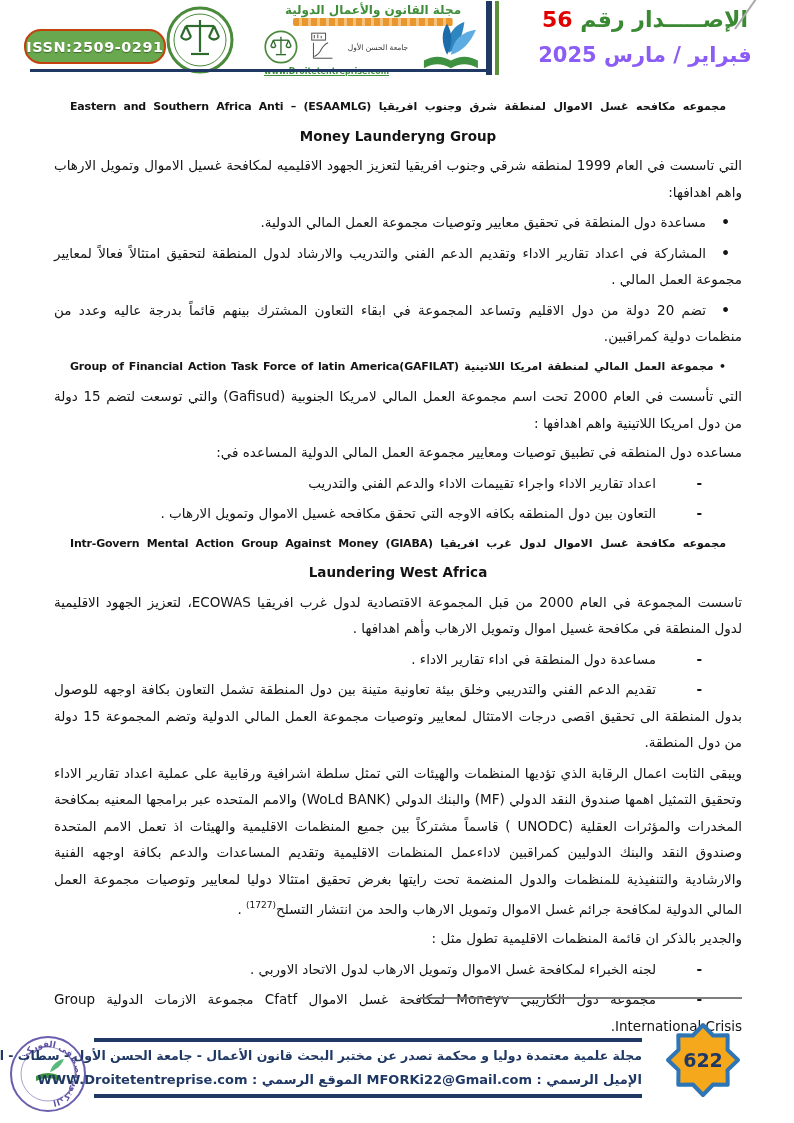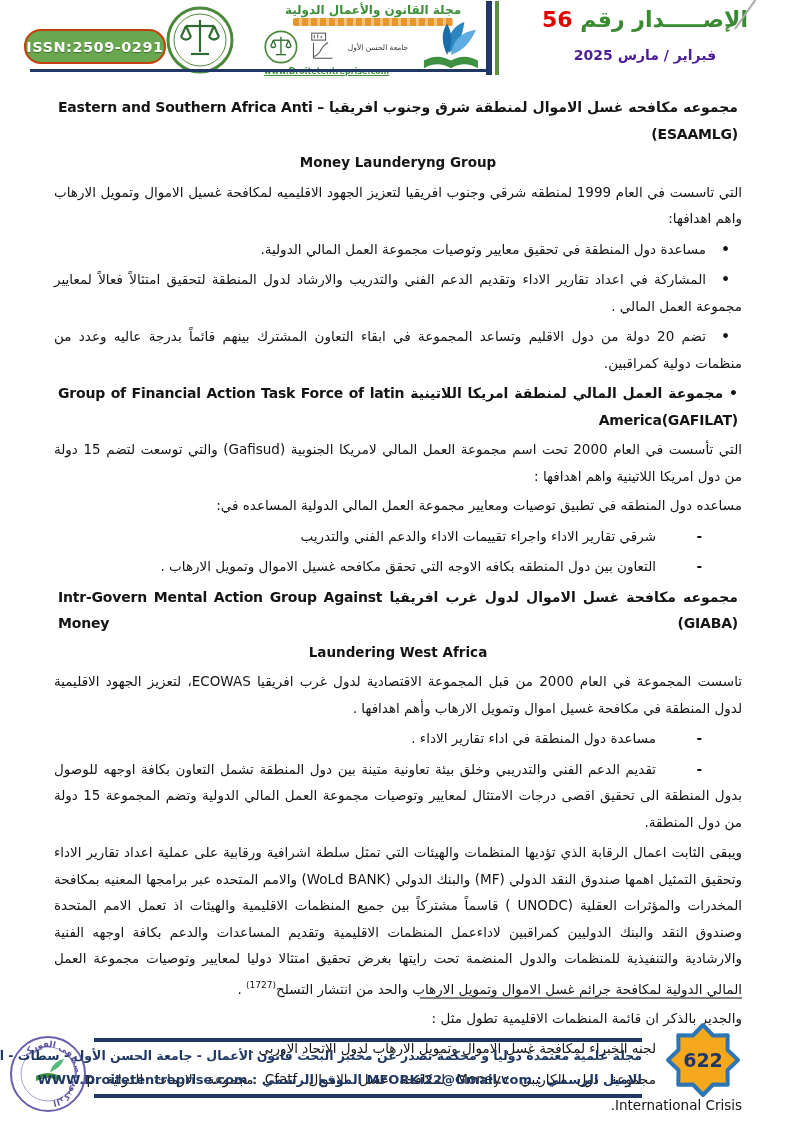--- a/index.html
+++ b/index.html
@@ -24,30 +24,30 @@
   .midlogo .jband{display:block;margin:1px auto 0 auto;width:160px;height:8px;border-radius:2px;
     background:repeating-linear-gradient(90deg,#e8962e 0 6px,#f7c27c 6px 9px);}
   .midlogo .row{display:flex;align-items:center;gap:12px;margin-top:2px;height:38px;}
   .univ-txt{direction:rtl;font-size:7.5px;color:#333;line-height:9px;white-space:nowrap;}
   .midlogo .jurl{display:block;color:#3f8f3a;font-size:8px;font-weight:bold;text-decoration:underline;line-height:9px;margin-top:1px;}
   .vbar-navy{position:absolute;left:486px;top:1px;width:6px;height:74px;background:#1f3864;}
   .vbar-green{position:absolute;left:495px;top:1px;width:4px;height:74px;background:#5b8f3c;}
   .hdr-right{position:absolute;left:504px;top:4px;width:282px;direction:rtl;text-align:center;}
   .issue-line{font-size:22px;font-weight:bold;color:#3a8a34;line-height:32px;white-space:nowrap;}
   .issue-line .num{color:#e00000;}
-  .date-line{font-size:14px;font-weight:bold;color:#4c1d95;line-height:32px;margin-top:3px;white-space:nowrap;}
+  .date-line{font-size:21px;font-weight:bold;color:#8b5cf6;line-height:32px;margin-top:3px;white-space:nowrap;}
   .pen-line{position:absolute;left:735px;top:28px;width:72px;height:2px;background:#aaa;
     transform:rotate(-55deg);transform-origin:left center;}
   
   .bodytxt{
     position:absolute;top:92px;left:54px;right:52px;
     direction:rtl;text-align:justify;font-size:13.5px;line-height:26.5px;color:#141414;
   }
-  .h2{font-weight:bold;font-size:14px;letter-spacing:-0.2px;
-      text-align:justify;text-align-last:justify;-moz-text-align-last:justify;margin:2px 4px;}
+  .h2{font-weight:bold;font-size:11px;letter-spacing:-0.2px;
+      text-align:justify;text-align-last:justify;-moz-text-align-last:justify;margin:2px 16px;}
   .h2c{font-weight:bold;text-align:center;margin:2px 0;}
   .para{margin:3px 0;}
   .bullet{margin:4px 0;text-indent:12px;}
   .bullet .mk{display:inline-block;width:24px;text-indent:0;direction:rtl;text-align:right;font-weight:bold;}
   .dash{margin:4px 0;text-indent:40px;}
   .dash .mk{display:inline-block;width:46px;text-indent:0;direction:rtl;text-align:right;font-weight:bold;}
   .h2 .mk{font-weight:bold;}
   sup.ref{font-size:9px;}
   
   .footnote{position:absolute;top:997px;right:52px;width:420px;direction:rtl;text-align:right;}
@@ -149,21 +149,21 @@
   <div class="bodytxt" id="bodytxt">
       <div class="h2"><span>مجموعه مكافحه غسل الاموال لمنطقة شرق وجنوب افريقيا</span> <span dir="ltr">Eastern and Southern Africa Anti – (ESAAMLG)</span></div>
       <div class="h2c">Money Launderyng Group</div>
       <div class="para">التي تاسست في العام 1999 لمنطقه شرقي وجنوب افريقيا لتعزيز الجهود الاقليميه لمكافحة غسيل الاموال وتمويل الارهاب واهم اهدافها:</div>
       <div class="bullet"><span class="mk">•</span><span>مساعدة دول المنطقة في تحقيق معايير وتوصيات مجموعة العمل المالي الدولية.</span></div>
       <div class="bullet"><span class="mk">•</span><span>المشاركة في اعداد تقارير الاداء وتقديم الدعم الفني والتدريب والارشاد لدول المنطقة لتحقيق امتثالاً فعالاً لمعايير مجموعة العمل المالي .</span></div>
       <div class="bullet"><span class="mk">•</span><span>تضم 20 دولة من دول الاقليم وتساعد المجموعة في ابقاء التعاون المشترك بينهم قائماً بدرجة عاليه وعدد من منظمات دولية كمراقبين.</span></div>
       <div class="h2"><span class="mk">• </span><span>مجموعة العمل المالي لمنطقة امريكا اللاتينية</span> <span dir="ltr">Group of Financial Action Task Force of latin America(GAFILAT)</span></div>
       <div class="para">التي تأسست في العام 2000 تحت اسم مجموعة العمل المالي لامريكا الجنوبية (Gafisud) والتي توسعت لتضم 15 دولة من دول امريكا اللاتينية واهم اهدافها :</div>
       <div class="para">مساعده دول المنطقه في تطبيق توصيات ومعايير مجموعة العمل المالي الدولية المساعده في:</div>
-      <div class="dash"><span class="mk">-</span><span>شرقي تقارير الاداء واجراء تقييمات الاداء والدعم الفني والتدريب</span></div>
+      <div class="dash"><span class="mk">-</span><span>اعداد تقارير الاداء واجراء تقييمات الاداء والدعم الفني والتدريب</span></div>
       <div class="dash"><span class="mk">-</span><span>التعاون بين دول المنطقه بكافه الاوجه التي تحقق مكافحه غسيل الاموال وتمويل الارهاب .</span></div>
       <div class="h2"><span>مجموعه مكافحة غسل الاموال لدول غرب افريقيا</span> <span dir="ltr">Intr-Govern Mental Action Group Against Money (GIABA)</span></div>
       <div class="h2c">Laundering West Africa</div>
       <div class="para">تاسست المجموعة في العام 2000 من قبل المجموعة الاقتصادية لدول غرب افريقيا ECOWAS، لتعزيز الجهود الاقليمية لدول المنطقة في مكافحة غسيل اموال وتمويل الارهاب وأهم اهدافها .</div>
       <div class="dash"><span class="mk">-</span><span>مساعدة دول المنطقة في اداء تقارير الاداء .</span></div>
       <div class="dash"><span class="mk">-</span><span>تقديم الدعم الفني والتدريبي وخلق بيئة تعاونية متينة بين دول المنطقة تشمل التعاون بكافة اوجهه للوصول بدول المنطقة الى تحقيق اقصى درجات الامتثال لمعايير وتوصيات مجموعة العمل المالي الدولية وتضم المجموعة 15 دولة من دول المنطقة.</span></div>
       <div class="para">ويبقى الثابت اعمال الرقابة الذي تؤديها المنظمات والهيئات التي تمثل سلطة اشرافية ورقابية على عملية اعداد تقارير الاداء وتحقيق التمثيل اهمها صندوق النقد الدولي (MF) والبنك الدولي (WoLd BANK) والامم المتحده عبر برامجها المعنيه بمكافحة المخدرات والمؤثرات العقلية (UNODC ) قاسماً مشتركاً بين جميع المنظمات الاقليمية والهيئات اذ تعمل الامم المتحدة وصندوق النقد والبنك الدوليين كمراقبين لاداءعمل المنظمات الاقليمية وتقديم المساعدات والدعم بكافة اوجهه الفنية والارشادية والتنفيذية للمنظمات والدول المنضمة تحت رايتها بغرض تحقيق امتثالا دوليا لمعايير وتوصيات مجموعة العمل المالي الدولية لمكافحة جرائم غسل الاموال وتمويل الارهاب والحد من انتشار التسلح<sup class="ref">(1727)</sup> .</div>
       <div class="para">والجدير بالذكر ان قائمة المنظمات الاقليمية تطول مثل :</div>
       <div class="dash"><span class="mk">-</span><span>لجنه الخبراء لمكافحة غسل الاموال وتمويل الارهاب لدول الاتحاد الاوربي .</span></div>
       <div class="dash"><span class="mk">-</span><span>مجموعة دول الكاريبي Moneyv لمكافحة غسل الاموال Cfatf مجموعة الازمات الدولية Group International Crisis.</span></div>

